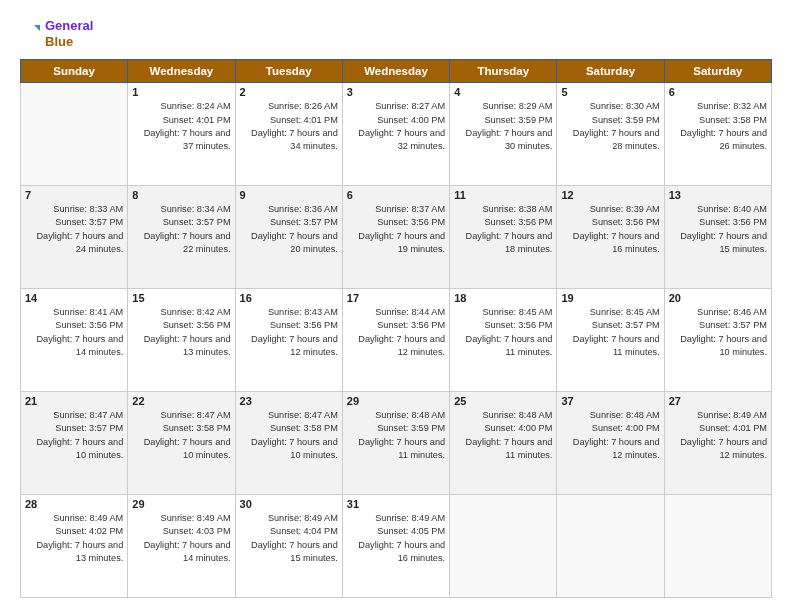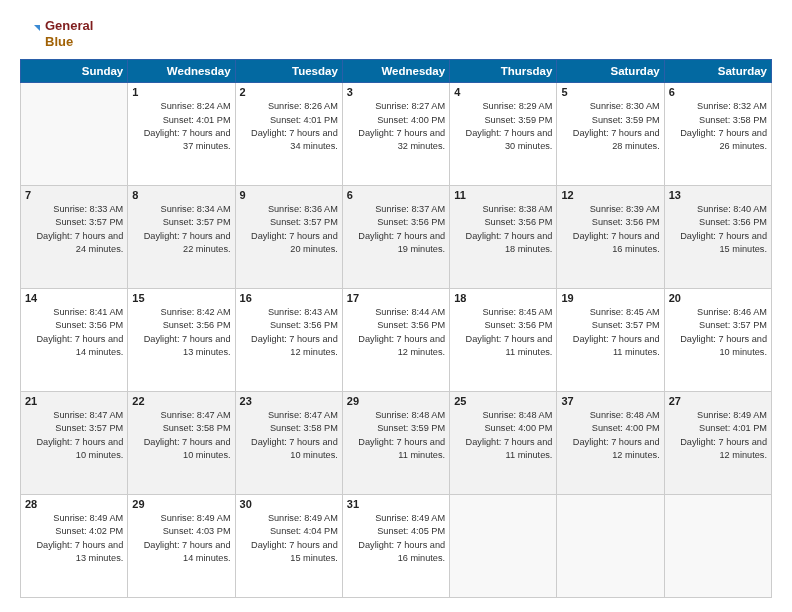--- a/index.html
+++ b/index.html
@@ -27,21 +27,21 @@
       display: flex;
       align-items: center;
     }
     .logo-text {
       display: flex;
       flex-direction: column;
       font-size: 13px;
       font-weight: bold;
       line-height: 1.2;
     }
-    .logo-general { color: #7f1d1d; }
+    .logo-general { color: #6d28d9; }
     .logo-blue { color: #a16207; }
     .title-block {
       text-align: right;
     }
     .month-title {
       font-size: 32px;
       font-weight: bold;
       color: #222;
       line-height: 1.1;
     }
@@ -50,27 +50,27 @@
       color: #444;
     }
     .calendar {
       flex: 1;
       border: 1px solid #ccc;
       border-collapse: collapse;
       width: 100%;
       table-layout: fixed;
     }
     .calendar th {
-      background: #0369a1;
+      background: #a16207;
       color: #fff;
       font-size: 11.5px;
       font-weight: bold;
       padding: 5px 4px;
       border: 1px solid #2a5ea8;
-      text-align: right;
+      text-align: center;
     }
     .calendar td {
       vertical-align: top;
       border: 1px solid #ccc;
       padding: 3px 4px;
       font-size: 9.2px;
       color: #333;
       height: 82px;
       width: calc(100%/7);
     }

